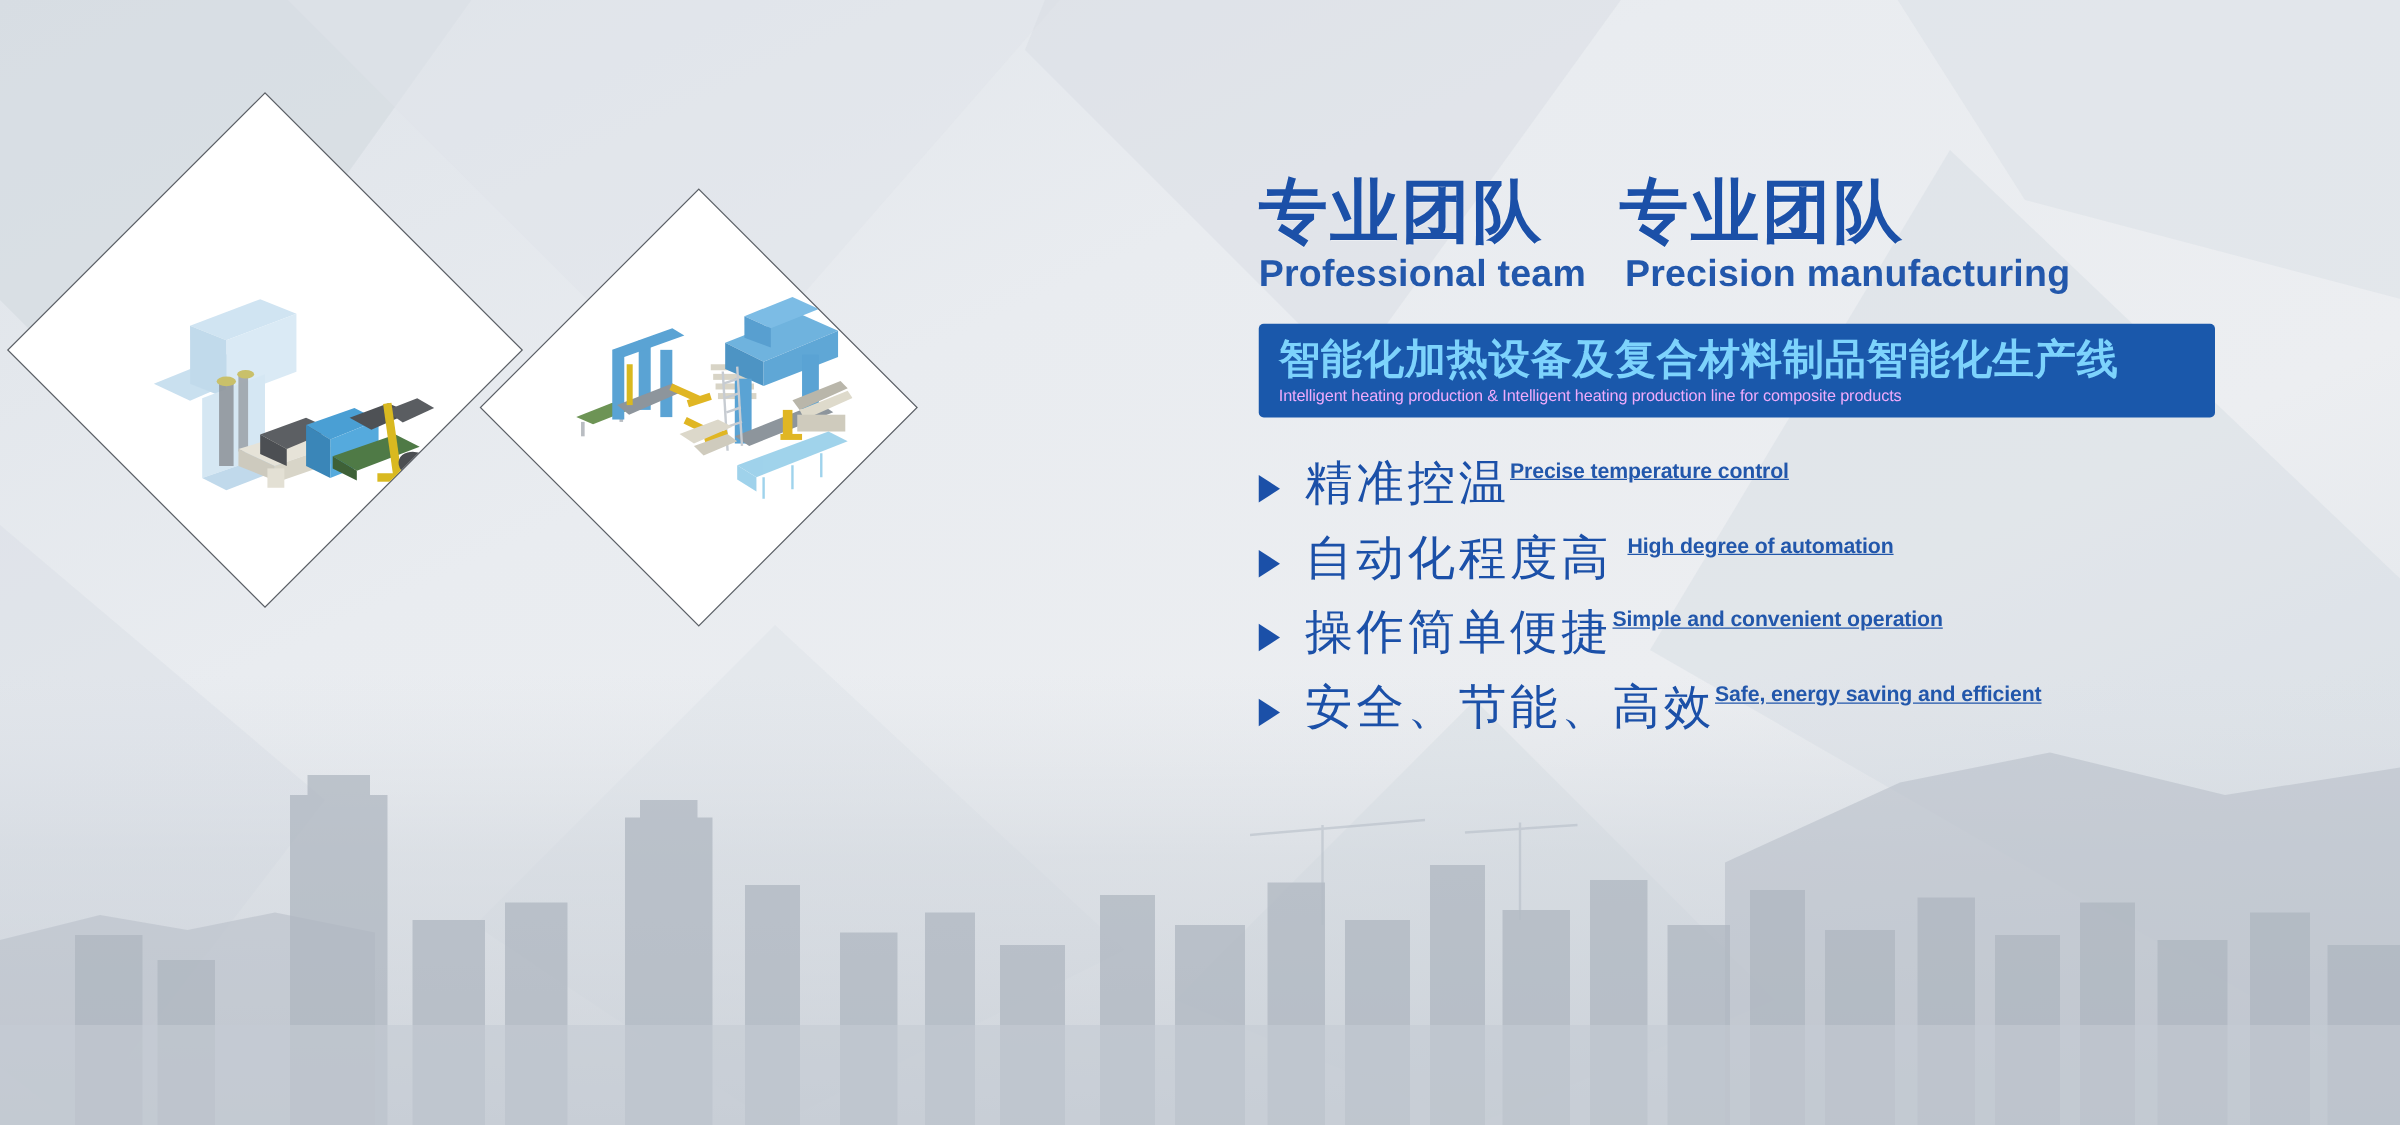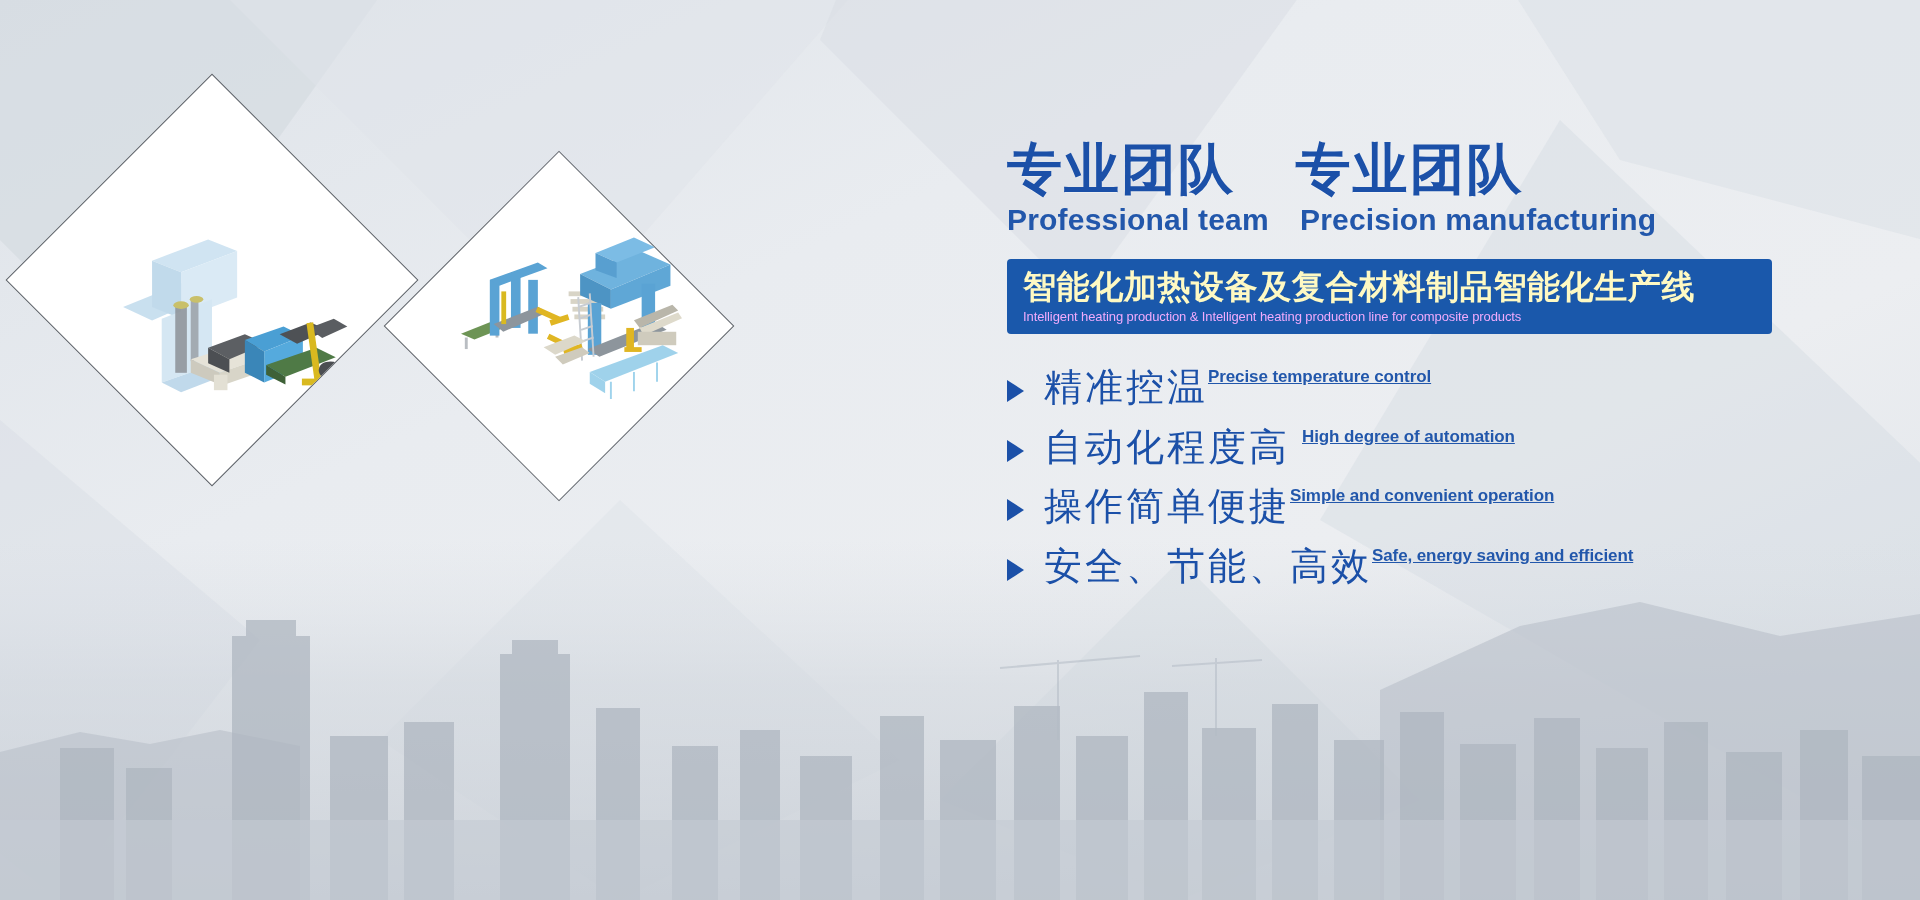--- a/index.html
+++ b/index.html
@@ -64,21 +64,21 @@
 
   
   #blue-bar {
     margin-top:22px;
     width:765px;
     background:#1a58ab;
     border-radius:4px;
     padding:9px 14px 10px 16px;
   }
   .bar-cn {
-    color:#fef9c3;
+    color:#7dd3fc;
     font-size:33px;
     font-weight:bold;
     letter-spacing:.6px;
     white-space:nowrap;
     line-height:1.15;
   }
   .bar-en {
     color:#f0abfc;
     font-size:13px;
     font-weight:normal;

